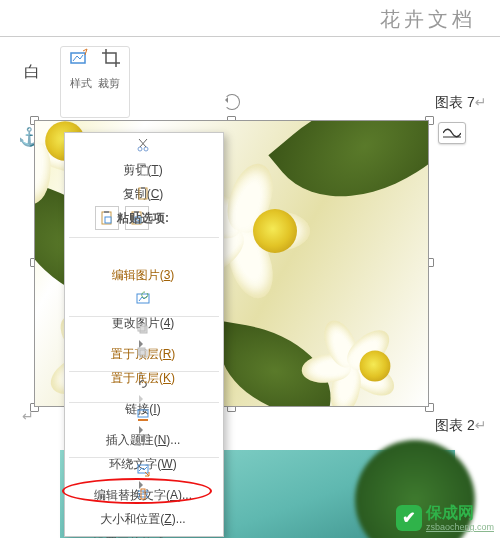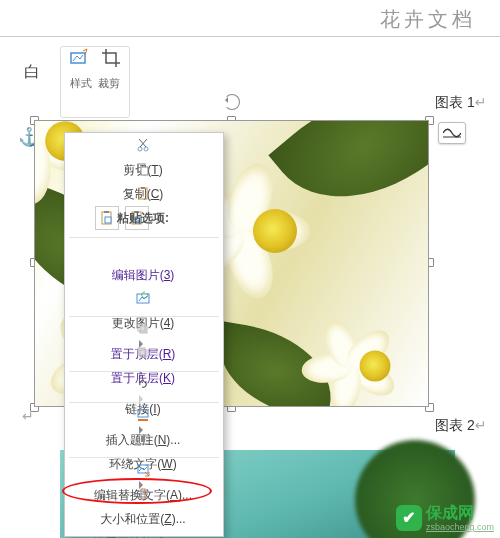--- a/index.html
+++ b/index.html
@@ -135,21 +135,21 @@
     display: flex;
     align-items: center;
     height: 24px;
     padding: 0 8px 0 6px;
     gap: 8px;
     color: #444;
     cursor: default;
     position: relative;
     flex-direction: column;
   }
-  .ctx-item.disabled { color: #4c1d95; }
+  .ctx-item.disabled { color: #a16207; }
   .ctx-item .ico {
     width: 18px; height: 18px;
     display:flex; align-items:center; justify-content:center;
     flex-shrink: 0;
   }
   .ctx-item .lbl { flex: 1; white-space: nowrap; }
   .ctx-item .arrow {
     width: 0; height: 0;
     border: 4px solid transparent;
     border-left-color: #888;
@@ -282,21 +282,21 @@
     <div class="petal" style="transform:rotate(30deg)"></div>
     <div class="petal" style="transform:rotate(102deg)"></div>
     <div class="petal" style="transform:rotate(174deg)"></div>
     <div class="petal" style="transform:rotate(246deg)"></div>
     <div class="petal" style="transform:rotate(318deg)"></div>
     <div class="center"></div>
   </div>
 </div>
 
 <div class="caption" style="left:435px;top:94px">
-  <span>图表 1</span><span class="para-mark">↵</span>
+  <span>图表 7</span><span class="para-mark">↵</span>
 </div>
 
 <div class="layout-btn" style="left:438px;top:122px">
   <svg width="18" height="14" viewBox="0 0 18 14">
       <path d="M0 7 C3 2 6 2 9 7 C12 12 15 12 18 7" stroke="#333" fill="none" stroke-width="1.3"></path>
       <line x1="0" y1="11" x2="18" y2="11" stroke="#333"></line>
     </svg>
 </div>
 
 <div class="caption" style="left:435px;top:417px">

